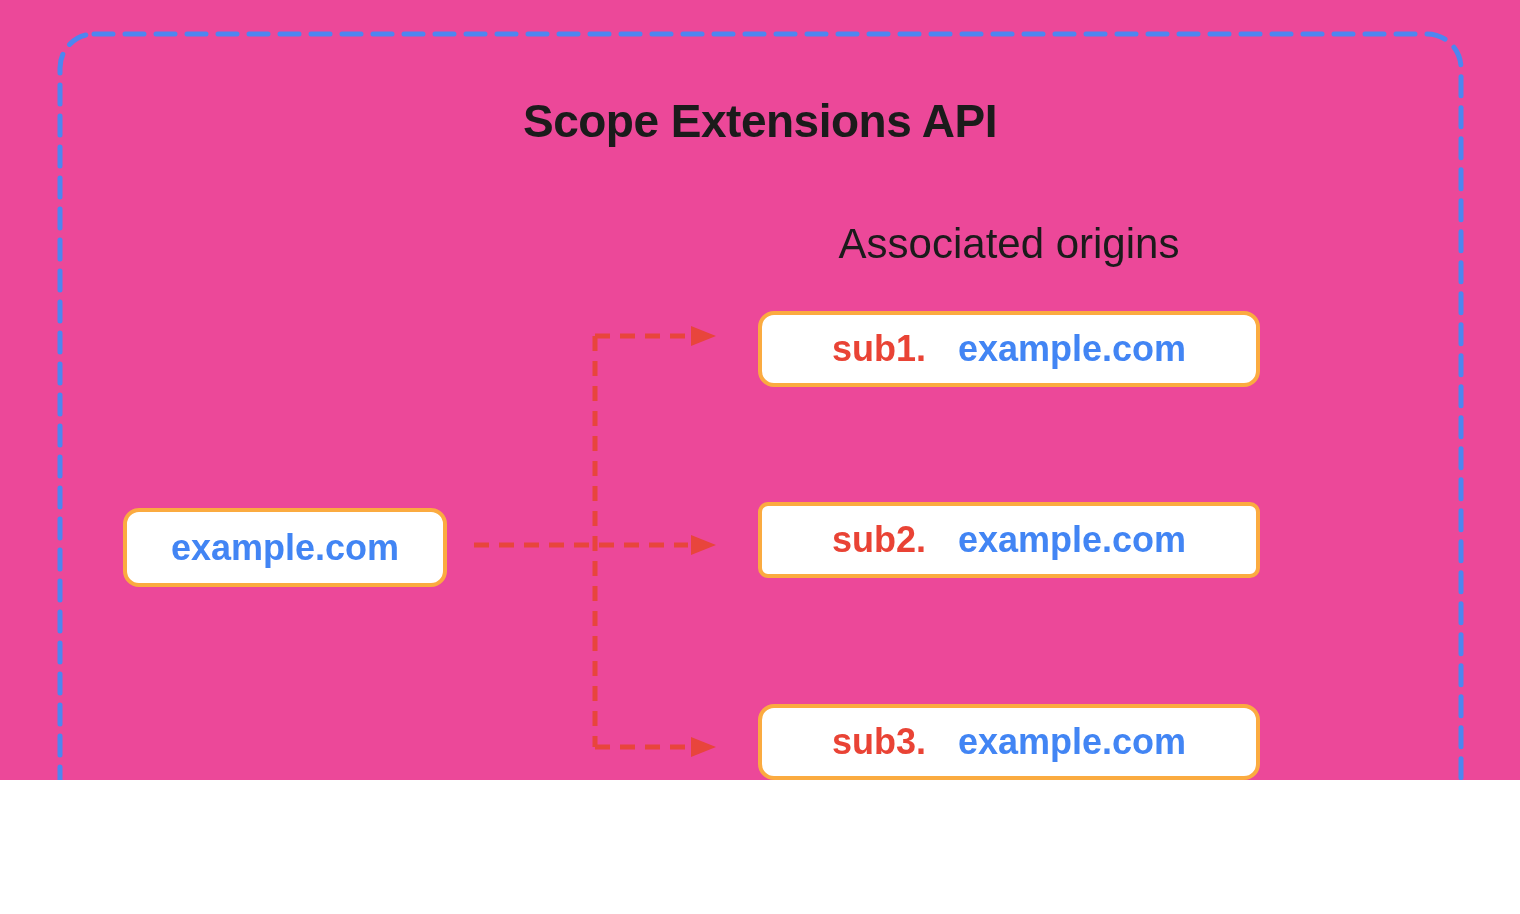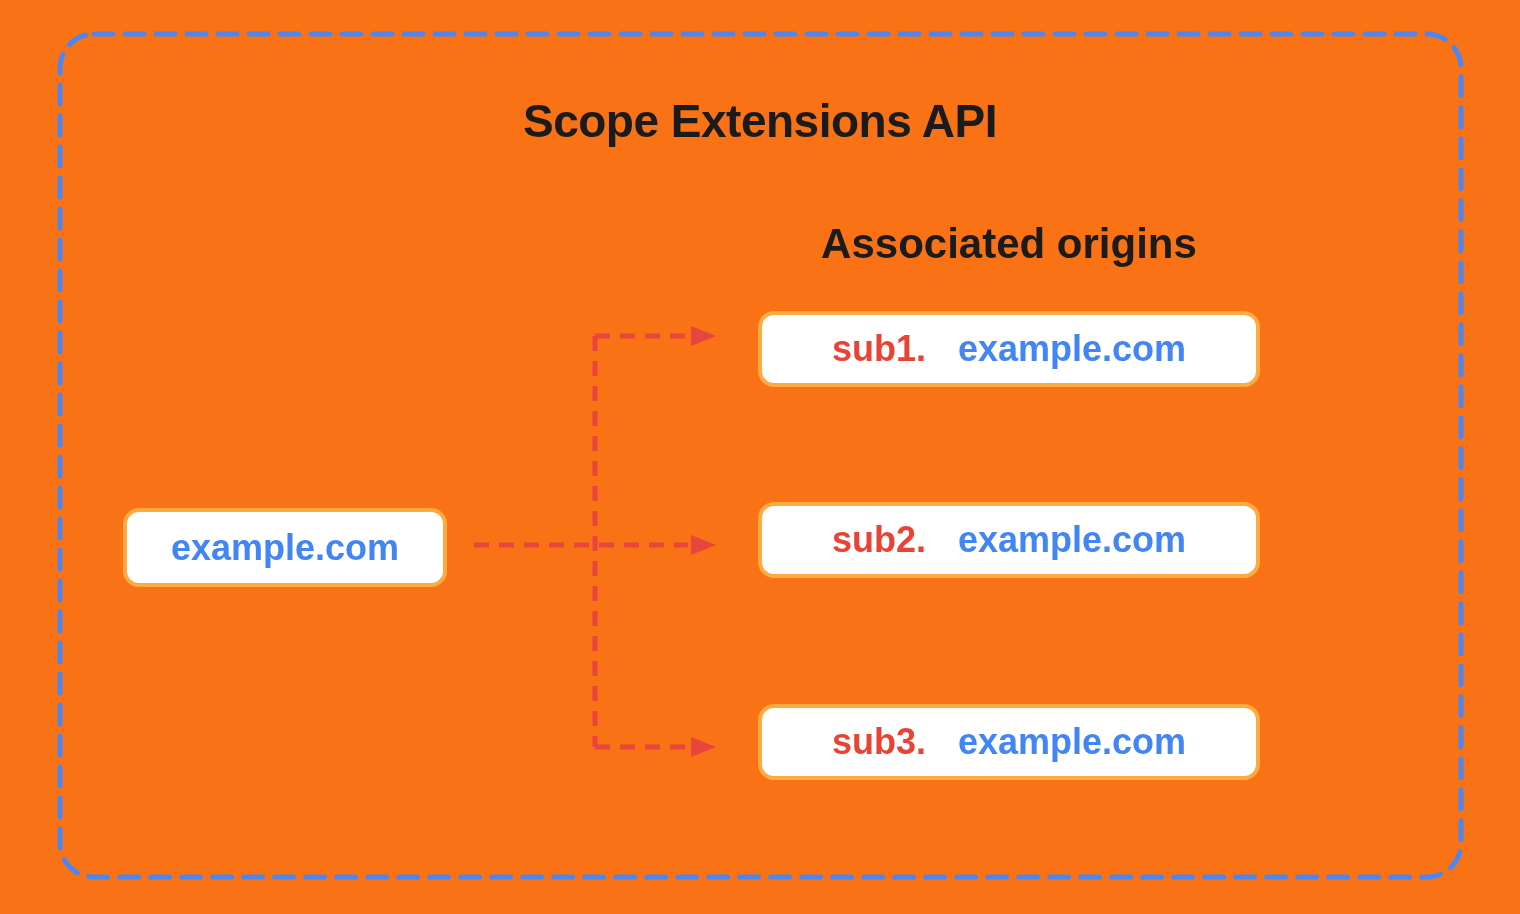--- a/index.html
+++ b/index.html
@@ -10,22 +10,22 @@
     --arrow-red: #e8453c;
   }
   * { margin: 0; padding: 0; box-sizing: border-box; }
   html, body { background: #ffffff; }
   body {
     font-family: "Liberation Sans", "DejaVu Sans", sans-serif;
   }
   .canvas {
     position: relative;
     width: 1520px;
-    height: 914px;
-    background: #f97316;
+    height: 780px;
+    background: #ec4899;
     overflow: hidden;
   }
   svg.overlay {
     position: absolute;
     left: 0; top: 0;
     width: 1520px; height: 914px;
     z-index: 0;
     pointer-events: none;
   }
   .frame-rect {
@@ -53,21 +53,21 @@
     font-size: 46px;
     font-weight: 700;
     color: #1b1b1b;
     letter-spacing: -0.5px;
     z-index: 1;
   }
   .side-label {
     position: absolute;
     text-align: center;
     font-size: 42px;
-    font-weight: 700;
+    font-weight: 400;
     color: #1b1b1b;
     z-index: 1;
   }
   .assoc-label {
     left: 758px; top: 220px;
     width: 502px;
   }
   .main-label {
     left: 103px; top: 428px;
     width: 364px;
@@ -87,21 +87,21 @@
   }
   .main-box {
     left: 123px; top: 508px;
     width: 324px; height: 79px;
   }
   .sub-box {
     left: 758px;
     width: 502px; height: 76px; gap: 32px;
   }
   .sub-box-1 { top: 311px; }
-  .sub-box-2 { top: 502px; }
+  .sub-box-2 { top: 502px; border-radius: 10px; }
   .sub-box-3 { top: 704px; }
   .domain-blue { color: var(--text-blue); }
   .domain-red  { color: var(--text-red); }
 </style>
 </head>
 <body>
 
 <div class="canvas">
 
   <svg class="overlay" viewBox="0 0 1520 914" xmlns="http://www.w3.org/2000/svg">

